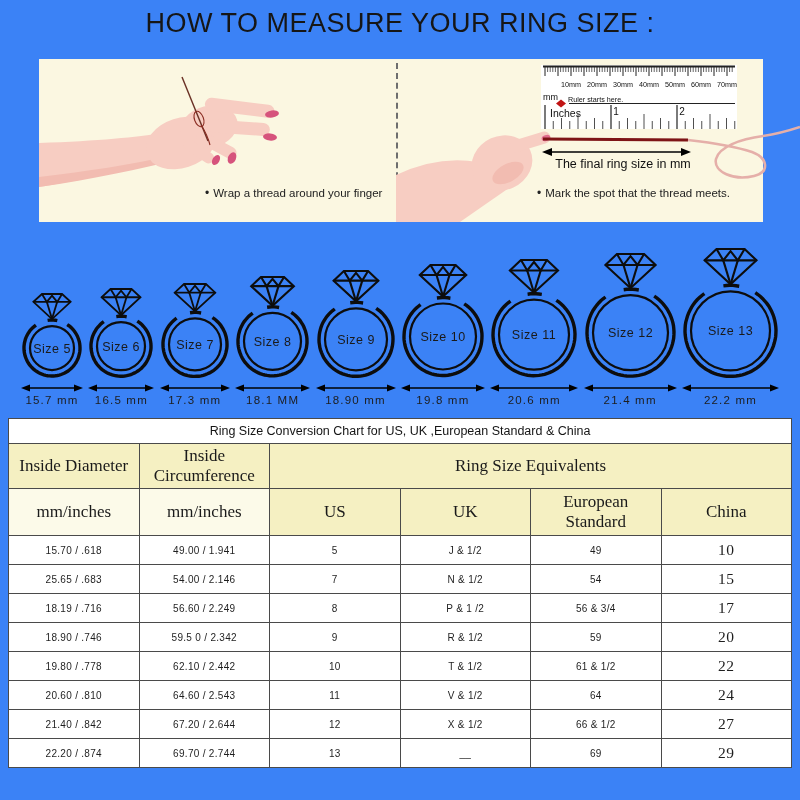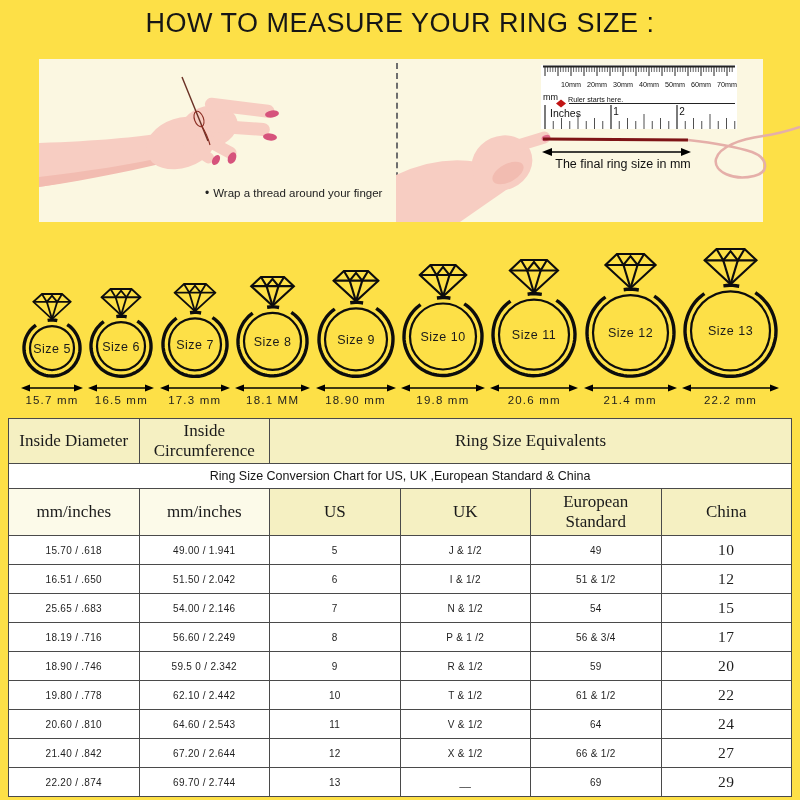--- a/index.html
+++ b/index.html
@@ -1,16 +1,16 @@
 <!DOCTYPE html>
 <html><head>
 <meta charset="utf-8">
 <style>
   html,body{margin:0;padding:0;background:#fff;}
-  .canvas{position:relative;width:800px;height:800px;background:#fde047;overflow:hidden;
+  .canvas{position:relative;width:800px;height:800px;background:#3b82f6;overflow:hidden;
           font-family:"Liberation Sans",sans-serif;color:#1a1a1a;}
   .title{position:absolute;top:8px;left:0;width:100%;text-align:center;
          font-size:27px;letter-spacing:.5px;color:#161616;font-weight:400;}
   
   .panels{position:absolute;left:39px;top:59px;width:724px;height:163px;background:#fbf7e1;}
   .divider{position:absolute;left:357px;top:4px;height:155px;width:0;border-left:2px dashed #6e6e6e;}
   .panel{position:absolute;top:0;height:163px;}
   .panel.left{left:0;width:357px;}
   .panel.right{left:357px;width:367px;}
   .illu{position:absolute;left:0;top:0;overflow:visible;}
@@ -222,20 +222,21 @@
           <g id="inch-labels">
               <text x="75" y="50" font-size="10" text-anchor="middle" fill="#111">1</text>
               <text x="141" y="50" font-size="10" text-anchor="middle" fill="#111">2</text>
             </g>
         </svg>
       </div>
 
       <div class="arrow-label">The final ring size in mm</div>
 
       <div class="bullet-line right-bullets" id="right-bullets">
+          <div><span class="dot">•</span><span>Mark the spot that the thread meets.</span></div>
         </div>
     </div>
   </div>
 
   <div class="rings" id="rings-row">
       <div class="ring-item">
         <svg width="64" height="90" viewBox="0 0 64 90">
           <g fill="none" stroke="#0d0d0d">
             <path d="M47.2 31.6 L48.9 32.7 L50.4 33.9 L51.8 35.2 L53.1 36.7 L54.4 38.2 L55.5 39.8 L56.5 41.5 L57.4 43.2 L58.1 45.0 L58.8 46.9 L59.3 48.7 L59.7 50.7 L59.9 52.6 L60.0 54.6 L60.0 56.5 L59.8 58.5 L59.5 60.4 L59.0 62.3 L58.5 64.2 L57.8 66.0 L56.9 67.8 L56.0 69.5 L54.9 71.1 L53.8 72.7 L52.5 74.1 L51.1 75.5 L49.6 76.8 L48.1 78.0 L46.4 79.0 L44.7 80.0 L42.9 80.8 L41.1 81.5 L39.2 82.1 L37.3 82.5 L35.4 82.8 L33.5 83.0 L31.5 83.0 L29.6 82.9 L27.6 82.7 L25.7 82.3 L23.8 81.8 L22.0 81.2 L20.2 80.4 L18.4 79.5 L16.8 78.5 L15.1 77.4 L13.6 76.2 L12.2 74.8 L10.9 73.4 L9.6 71.9 L8.5 70.3 L7.5 68.6 L6.6 66.9 L5.9 65.1 L5.2 63.2 L4.7 61.3 L4.3 59.4 L4.1 57.5 L4.0 55.5 L4.0 53.6 L4.2 51.6 L4.5 49.7 L5.0 47.8 L5.5 45.9 L6.2 44.1 L7.1 42.3 L8.0 40.6 L9.1 39.0 L10.2 37.4 L11.5 35.9 L12.9 34.6 L14.4 33.3 L15.9 32.1 " stroke-width="3.4"></path>
             <path d="M37.3 27.6 L35.4 27.2 L33.5 27.1 L31.5 27.0 L29.6 27.1 L27.6 27.4 " stroke-width="3.4"></path>
@@ -439,54 +440,46 @@
           <polygon points="1,5 10,1.5 10,8.5" fill="#000"></polygon>
           <polygon points="98,5 89,1.5 89,8.5" fill="#000"></polygon>
         </svg>
         <div class="mmlabel">22.2 mm</div>
       </div>
     </div>
 
   <table class="conv-table">
     <tbody>
       <tr>
+        <td colspan="6" class="t-title">Ring Size Conversion Chart for US, UK ,European Standard &amp; China</td>
+      </tr>
+      <tr>
         <td class="t-head">Inside Diameter</td>
         <td class="t-head">Inside Circumference</td>
         <td colspan="4" class="t-head">Ring Size Equivalents</td>
-      </tr>
-      <tr>
-        <td colspan="6" class="t-title">Ring Size Conversion Chart for US, UK ,European Standard &amp; China</td>
       </tr>
       <tr>
         <td class="t-sub sub-cream">mm/inches</td>
         <td class="t-sub sub-cream">mm/inches</td>
         <td class="t-sub sub-yellow">US</td>
         <td class="t-sub sub-yellow">UK</td>
         <td class="t-sub sub-yellow">European Standard</td>
         <td class="t-sub sub-yellow">China</td>
       </tr>
     </tbody>
     <tbody id="table-body">
         <tr>
           <td class="t-data">15.70 / .618</td>
           <td class="t-data">49.00 / 1.941</td>
           <td class="t-data">5</td>
           <td class="t-data">J &amp; 1/2</td>
           <td class="t-data">49</td>
           <td class="t-data china-cell">10</td>
         </tr>
         <tr>
-          <td class="t-data">16.51 / .650</td>
-          <td class="t-data">51.50 / 2.042</td>
-          <td class="t-data">6</td>
-          <td class="t-data">I &amp; 1/2</td>
-          <td class="t-data">51 &amp; 1/2</td>
-          <td class="t-data china-cell">12</td>
-        </tr>
-        <tr>
           <td class="t-data">25.65 / .683</td>
           <td class="t-data">54.00 / 2.146</td>
           <td class="t-data">7</td>
           <td class="t-data">N &amp; 1/2</td>
           <td class="t-data">54</td>
           <td class="t-data china-cell">15</td>
         </tr>
         <tr>
           <td class="t-data">18.19 / .716</td>
           <td class="t-data">56.60 / 2.249</td>

